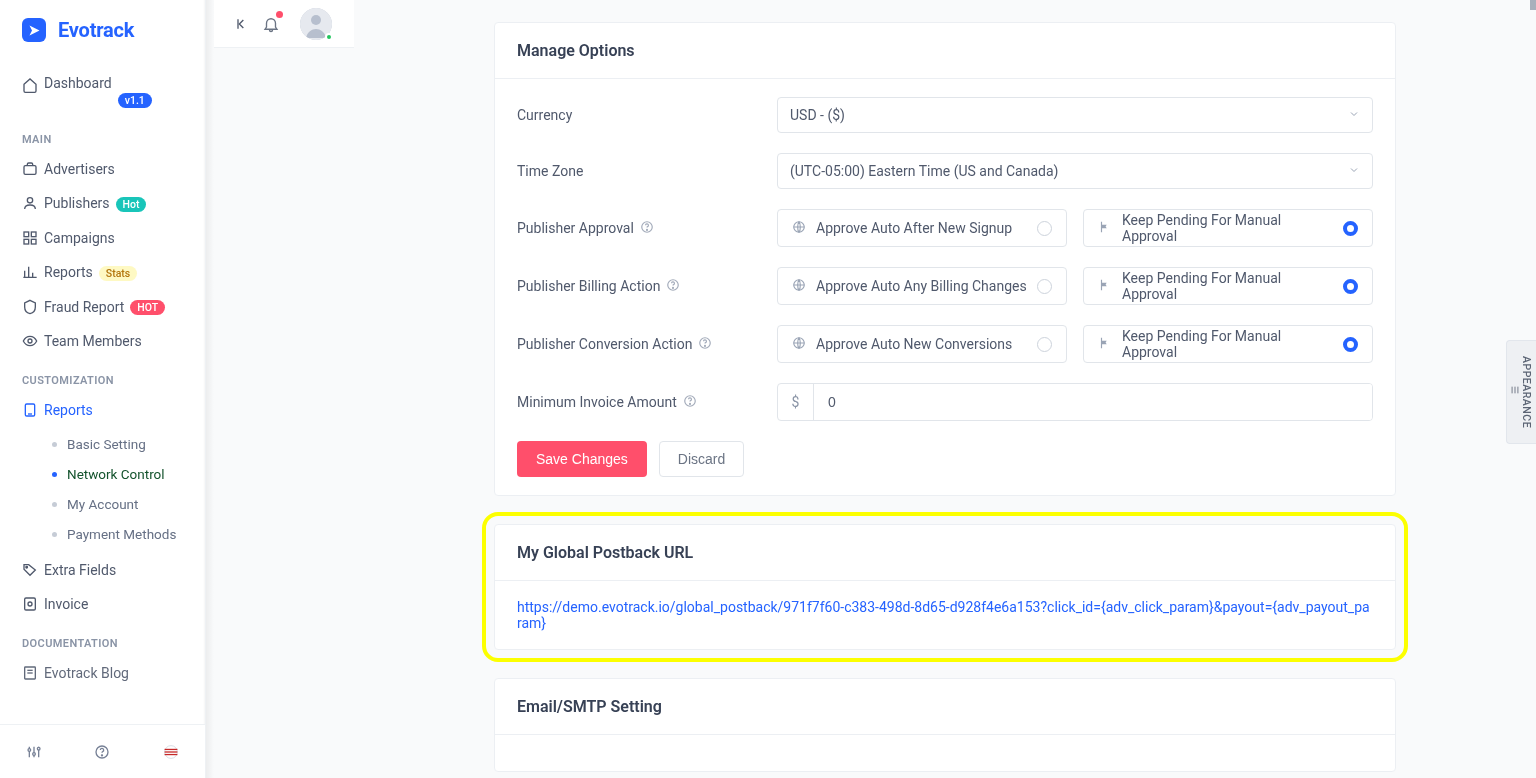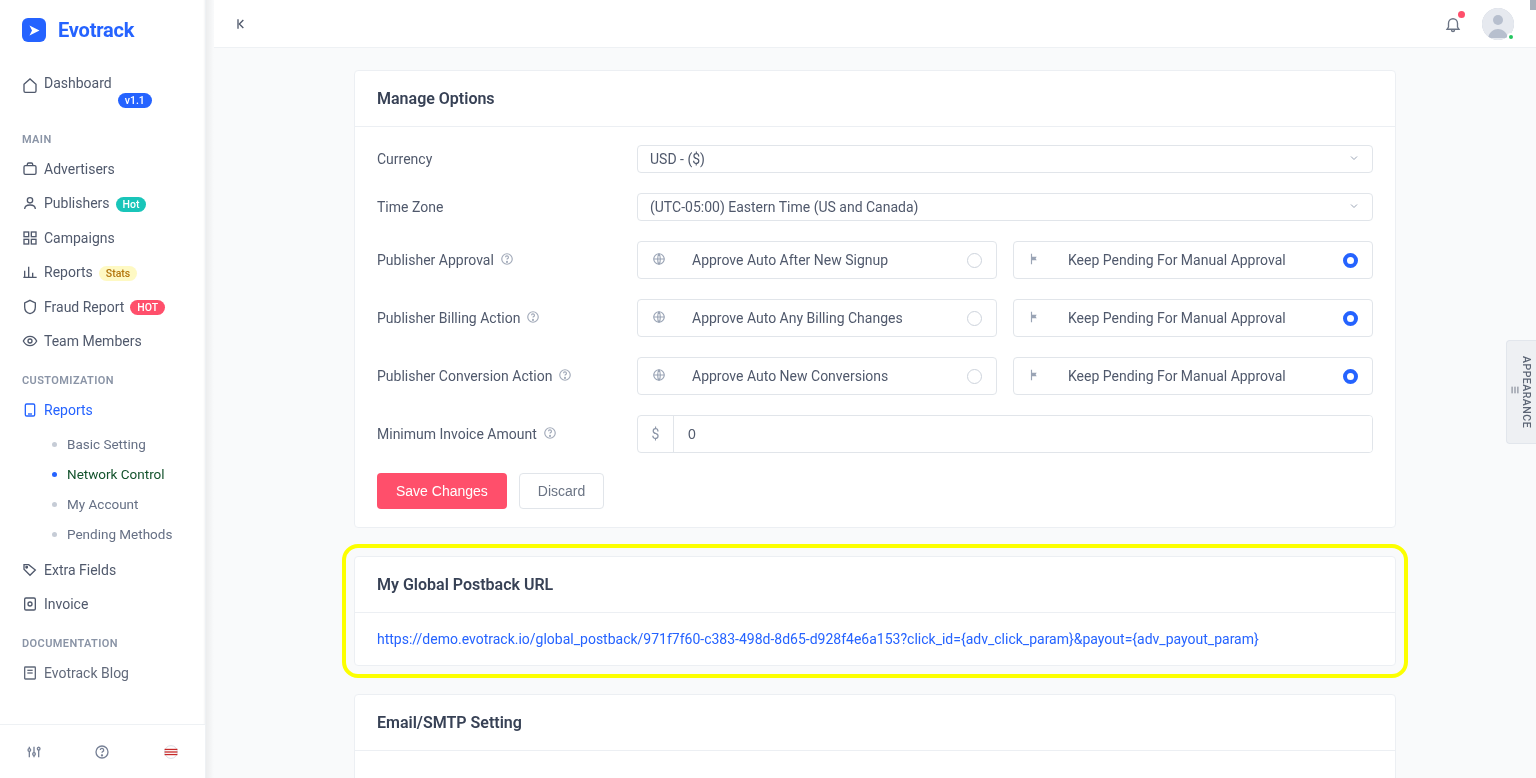--- a/index.html
+++ b/index.html
@@ -28,21 +28,21 @@
   .sb-sub { padding:2px 0 4px 42px;}
   .sb-sub .sub-item { display:flex; align-items:center; padding:7px 14px 7px 10px; font-size:13.5px; color:#667085; cursor:pointer;}
   .sb-sub .sub-item.active { color:#14532d;}
   .sb-sub .sub-item::before { content:""; width:5px; height:5px; border-radius:50%; background:#c6ccd6; margin-right:10px; flex:0 0 5px;}
   .sb-sub .sub-item.active::before { background:#2563ff;}
   .sb-footer { height:54px; display:flex; align-items:center; justify-content:space-around; border-top:1px solid #eef1f4; background:#fff;}
   .sb-footer .fbtn { color:#778196; cursor:pointer; display:flex; align-items:center; justify-content:center;}
   .sb-scroll-edge { box-shadow:inset -3px 0 3px -3px rgba(0,0,0,0.08);}
 
   
-  .main { flex:1; display:flex; flex-direction:column; position:relative;}
+  .main { flex:1; display:flex; flex-direction:row; position:relative;}
   .topbar { height:48px; background:#fff; border-bottom:1px solid #eef1f4; display:flex; align-items:center; padding:0 22px 0 14px;}
   .topbar .collapse-btn { width:28px; height:28px; display:flex; align-items:center; justify-content:center; color:#50596c; cursor:pointer;}
   .topbar .spacer { flex:1;}
   .topbar .bellwrap { position:relative; width:30px; height:30px; display:flex; align-items:center; justify-content:center; color:#6b7484; cursor:pointer;}
   .topbar .bellwrap .dot { width:7px; height:7px; border-radius:50%; background:#ff4f6b; position:absolute; top:2px; right:3px;}
   .topbar .avatarwrap { position:relative; width:32px; height:32px; margin-left:14px; cursor:pointer;}
   .topbar .avatarwrap .avatar { width:32px; height:32px; border-radius:50%; background:#cfd4de; display:flex; align-items:center; justify-content:center; overflow:hidden;}
   .topbar .avatarwrap .status { width:8px; height:8px; border-radius:50%; background:#22c55e; border:2px solid #fff; position:absolute; bottom:-1px; right:-1px;}
 
   .content { flex:1; overflow-y:auto; padding: 22px 140px 0 140px;}
@@ -50,24 +50,24 @@
   .card .chead { padding:18px 22px; border-bottom:1px solid #eceff3;}
   .card .chead .ctitle { font-size:16px; font-weight:600; color:#374155;}
   .card .cbody { padding:18px 22px;}
   .card.highlight { outline:4px solid #fcff00; outline-offset:8px;}
 
   .frow { display:flex; align-items:center; margin-bottom:20px;}
   .frow:last-child { margin-bottom:0;}
   .flabel { width:260px; display:flex; align-items:center; gap:6px; color:#50596c; font-size:14px;}
   .fcontrol { flex:1; display:flex; gap:16px;}
 
-  .select-faux { flex:1; height:28px; border:1px solid #e1e5ea; border-radius:4px; display:flex; align-items:center; padding:0 12px; color:#50596c; font-size:14px; cursor:pointer; justify-content:space-between; background:#fff;}
+  .select-faux { flex:1; height:36px; border:1px solid #e1e5ea; border-radius:4px; display:flex; align-items:center; padding:0 12px; color:#50596c; font-size:14px; cursor:pointer; justify-content:space-between; background:#fff;}
   .select-faux .down { color:#9aa4b5;}
 
-  .radiobtn { flex:1; height:38px; border:1px solid #e1e5ea; border-radius:4px; display:flex; align-items:center; padding:0 14px; gap:26px; cursor:pointer; background:#fff; color:#50596c;}
+  .radiobtn { flex:1; height:38px; border:1px solid #e1e5ea; border-radius:4px; display:flex; align-items:center; padding:0 14px; gap:10px; cursor:pointer; background:#fff; color:#50596c;}
   .radiobtn .ric { color:#9aa4b5; flex:0 0 auto;}
   .radiobtn .rlab { flex:1; font-size:14px;}
   .radio-ind { width:15px; height:15px; border-radius:50%; border:1px solid #cdd3dc; flex:0 0 15px;}
   .radio-ind.on { border:4px solid #2563ff;}
 
   .input-group { flex:1; height:38px; display:flex; border:1px solid #e1e5ea; border-radius:4px; overflow:hidden; background:#fff;}
   .input-group .prefix { width:36px; display:flex; align-items:center; justify-content:center; border-right:1px solid #e1e5ea; color:#8a94a6; font-size:14px;}
   .input-group input { border:none; outline:none; flex:1; padding:0 14px; font-size:14px; color:#50596c; background:#fff;}
 
   .btn { height:36px; padding:0 18px; border-radius:4px; font-size:14px; cursor:pointer; border:1px solid transparent;}
@@ -209,21 +209,21 @@
         <div class="sub-item">
             <span>Basic Setting</span>
           </div>
         <div class="sub-item active">
             <span>Network Control</span>
           </div>
         <div class="sub-item">
             <span>My Account</span>
           </div>
         <div class="sub-item">
-            <span>Pending Methods</span>
+            <span>Payment Methods</span>
           </div>
       </div>
 
       <div class="sb-item">
         <span class="ic">
             <svg width="16" height="16" viewBox="0 0 24 24" fill="none" stroke-width="2">
               <path d="M20 12l-8 8-9-9V4h7l10 8z"></path>
               <circle cx="7" cy="8" r="1.2" fill="currentColor"></circle>
             </svg>
           </span>

